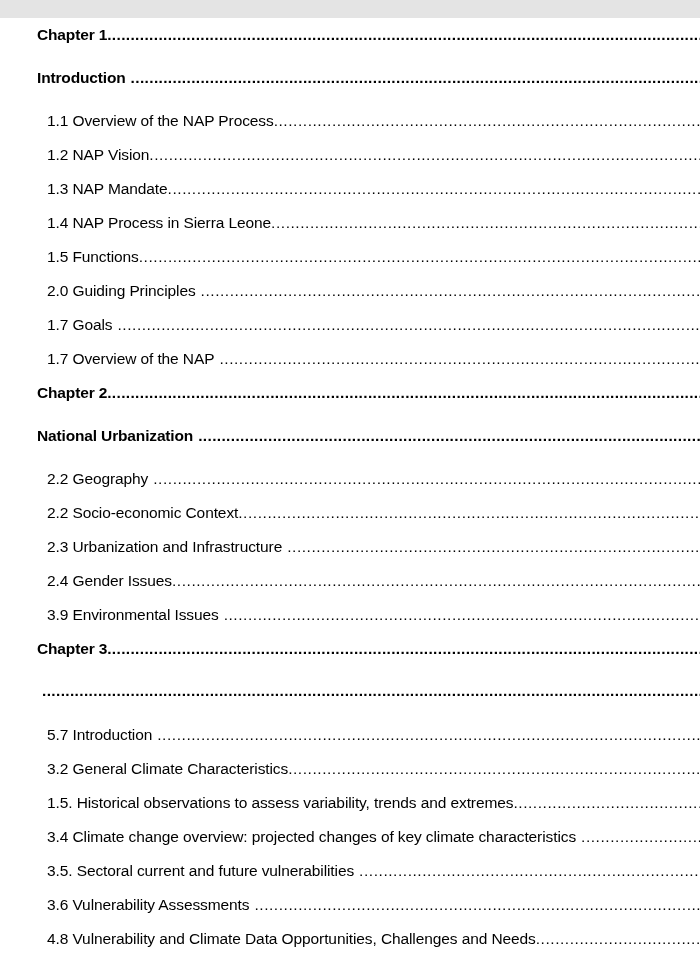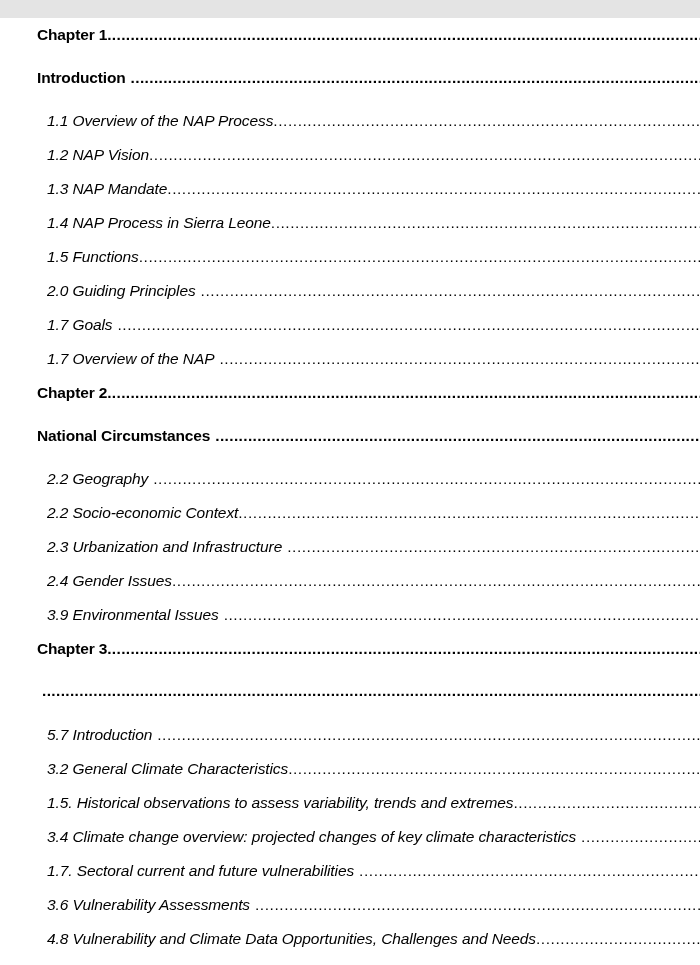--- a/index.html
+++ b/index.html
@@ -51,21 +51,20 @@
     letter-spacing: -0.15px;
   }
 
   
   .toc-row.level-2 {
     height: 34px;
     margin-left: 22px;
   }
   .toc-row.level-2 .label {
     font-weight: normal;
-    font-style: italic;
     font-size: 15.5px;
     color: #000000;
     letter-spacing: -0.1px;
   }
 
   .label {
     flex: 0 0 auto;
   }
 
   
@@ -140,21 +139,21 @@
     </div>
     <div class="toc-row level-2 gap-before">
       <span class="label">1.7 Overview of the NAP</span>
       <span class="leader"></span>
     </div>
     <div class="toc-row level-1">
       <span class="label">Chapter 2</span>
       <span class="leader"></span>
     </div>
     <div class="toc-row level-1 gap-before">
-      <span class="label">National Circumstances</span>
+      <span class="label">National Urbanization</span>
       <span class="leader"></span>
     </div>
     <div class="toc-row level-2 gap-before">
       <span class="label">2.2 Geography</span>
       <span class="leader"></span>
     </div>
     <div class="toc-row level-2">
       <span class="label">2.2 Socio-economic Context</span>
       <span class="leader"></span>
     </div>
@@ -187,21 +186,21 @@
     </div>
     <div class="toc-row level-2">
       <span class="label">1.5. Historical observations to assess variability, trends and extremes</span>
       <span class="leader"></span>
     </div>
     <div class="toc-row level-2 gap-before">
       <span class="label">3.4 Climate change overview: projected changes of key climate characteristics</span>
       <span class="leader"></span>
     </div>
     <div class="toc-row level-2 gap-before">
-      <span class="label">1.7.  Sectoral current and future vulnerabilities</span>
+      <span class="label">3.5.  Sectoral current and future vulnerabilities</span>
       <span class="leader"></span>
     </div>
     <div class="toc-row level-2 gap-before">
       <span class="label">3.6 Vulnerability Assessments</span>
       <span class="leader"></span>
     </div>
     <div class="toc-row level-2">
       <span class="label">4.8 Vulnerability and Climate Data Opportunities, Challenges and Needs</span>
       <span class="leader"></span>
     </div>

